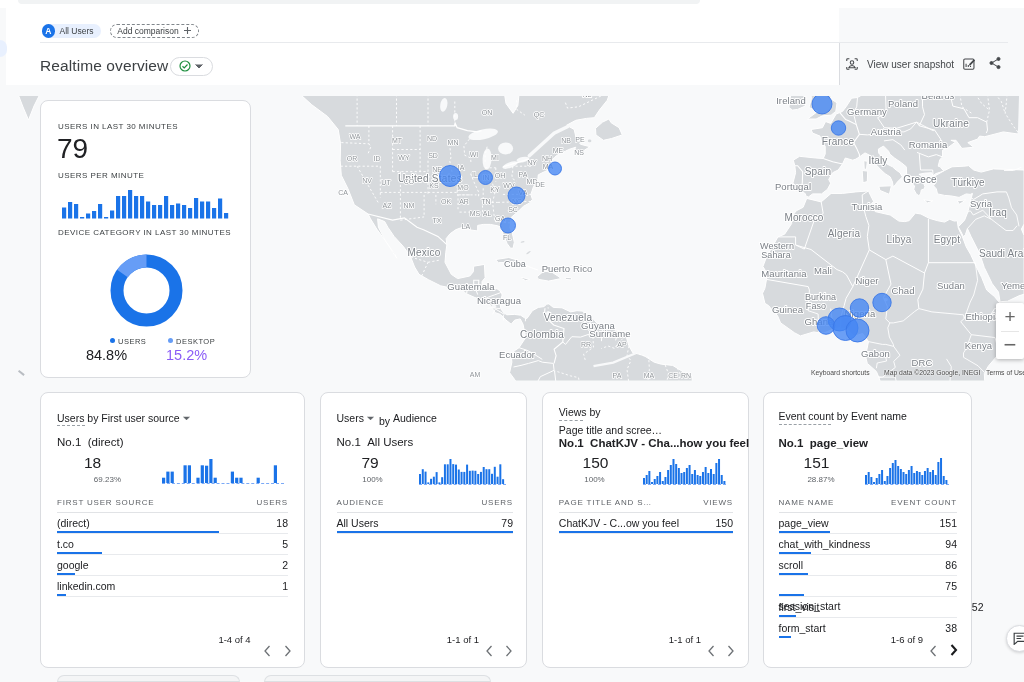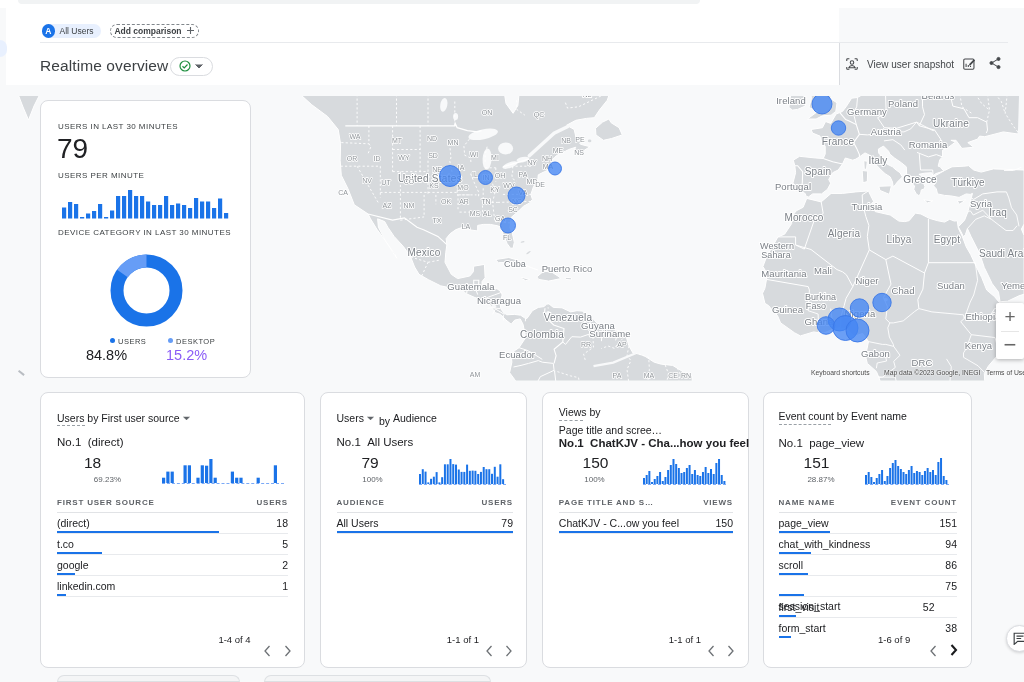--- a/index.html
+++ b/index.html
@@ -1,29 +1,29 @@
 <!DOCTYPE html>
 <html><head><meta charset="utf-8"><style>
 *{margin:0;padding:0;box-sizing:border-box}
 html,body{width:1024px;height:682px;overflow:hidden;background:#f8f9fa;font-family:"Liberation Sans",sans-serif;-webkit-font-smoothing:antialiased}
 .abs{position:absolute}
 .card{position:absolute;background:#fff;border:1px solid #dadce0;border-radius:8px}
 .caps{font-weight:500;letter-spacing:0.45px;color:#3c4043}
-.thead{font-size:8px;letter-spacing:0.8px;color:#5f6368;font-weight:700}
+.thead{font-size:8px;letter-spacing:0.8px;color:#5f6368;font-weight:400}
 </style></head><body style="position:relative">
 <div class="abs" style="left:0;top:0;width:1024px;height:8px;background:#fff"></div>
 <div class="abs" style="left:6px;top:8px;width:832.5px;height:77px;background:#fff"></div>
 <div class="abs" style="left:18px;top:0px;width:682px;height:4px;background:#f1f3f4;border-radius:0 0 6px 6px"></div>
 <div class="abs" style="left:0px;top:39.5px;width:7px;height:17px;background:#e8f0fe;border-radius:0 9px 9px 0"></div>
 <div class="abs" style="left:41.5px;top:24px;height:13.5px;background:#e8f0fe;border-radius:7px;display:flex;align-items:center;padding-right:7px">
 <div style="width:13.5px;height:13.5px;border-radius:50%;background:#1a73e8;color:#fff;font-size:8.5px;font-weight:700;display:flex;align-items:center;justify-content:center">A</div>
 <span style="font-size:8.5px;font-weight:500;color:#3c4043;margin-left:4.5px">All Users</span>
   </div>
 <div class="abs" style="left:110px;top:23.5px;width:89px;height:14.5px;border:1px dashed #80868b;border-radius:8px;display:flex;align-items:center;justify-content:center">
-<span style="font-size:8.5px;font-weight:700;color:#3c4043">Add comparison</span>
+<span style="font-size:8.5px;font-weight:400;color:#3c4043">Add comparison</span>
 <svg width="9" height="9" viewBox="0 0 9 9" style="margin-left:4px">
       <path d="M4.5 1 V8 M1 4.5 H8" stroke="#5f6368" stroke-width="1.1"></path>
     </svg>
   </div>
 <div class="abs" style="left:40px;top:42px;width:968px;border-top:1px solid #e8eaed;z-index:3"></div>
 <div class="abs" style="left:838.5px;top:43px;width:1px;height:42px;background:#dadce0"></div>
 <div class="abs" style="left:40px;top:57px;font-size:15.5px;color:#3c4043;letter-spacing:0.1px">Realtime overview</div>
 <div class="abs" style="left:170px;top:56.5px;width:42.5px;height:19px;border:1px solid #dadce0;border-radius:10px;display:flex;align-items:center;justify-content:center;gap:4px;background:#fff">
 <svg width="12" height="12" viewBox="0 0 24 24">
       <circle cx="12" cy="12" r="10" fill="none" stroke="#1e8e3e" stroke-width="2.4"></circle>
@@ -543,21 +543,21 @@
 <div style="position:absolute;left:558.8px;top:532.5px;width:174.2px;border-top:1px solid #e8eaed"></div>
 <div class="abs" style="left:656px;top:633.5px;width:45px;text-align:right;font-size:9.5px;color:#202124">1-1 of 1</div>
 <div style="position:absolute;left:707px;top:642.5px;width:8px;height:12px;"><svg width="8" height="12" viewBox="0 0 8 12">
       <path d="M6.5 1 L2 6 L6.5 11" stroke="#6d7175" stroke-width="1.3" fill="none"></path>
     </svg></div>
 <div style="position:absolute;left:727px;top:642.5px;width:8px;height:12px;transform:scaleX(-1);"><svg width="8" height="12" viewBox="0 0 8 12">
       <path d="M6.5 1 L2 6 L6.5 11" stroke="#6d7175" stroke-width="1.3" fill="none"></path>
     </svg></div>
 <div class="abs" style="left:778.5px;top:410px;font-size:10.5px;color:#202124">Event count by Event name</div>
 <div class="abs" style="left:778.5px;top:423.5px;width:52px;border-top:1px dashed #9aa0a6"></div>
-<div class="abs" style="left:778.5px;top:437px;font-size:11.5px;font-weight:400;color:#202124">No.1&nbsp;&nbsp;page_view</div>
+<div class="abs" style="left:778.5px;top:437px;font-size:11.5px;font-weight:700;color:#202124">No.1&nbsp;&nbsp;page_view</div>
 <div class="abs" style="left:794px;top:454px;width:45px;text-align:center;font-size:15.5px;color:#202124">151</div>
 <div class="abs" style="left:798.5px;top:474.5px;width:45px;text-align:center;font-size:8px;color:#5f6368">28.87%</div>
 <div class="abs" style="left:865px;top:483.5px;width:84px;border-top:1px dashed #7baaf7"></div>
 <svg style="position:absolute;left:865px;top:457.0px" width="83" height="27">
     <rect x="0.00" y="18.00" width="2.0" height="9.00" fill="#1a73e8"></rect>
     <rect x="2.68" y="15.00" width="2.0" height="12.00" fill="#1a73e8"></rect>
     <rect x="5.36" y="20.00" width="2.0" height="7.00" fill="#1a73e8"></rect>
     <rect x="8.04" y="25.00" width="2.0" height="2.00" fill="#1a73e8"></rect>
     <rect x="10.72" y="21.00" width="2.0" height="6.00" fill="#1a73e8"></rect>
     <rect x="13.40" y="17.00" width="2.0" height="10.00" fill="#1a73e8"></rect>
@@ -600,27 +600,27 @@
 <div style="position:absolute;left:778.5px;top:553.5px;width:178.5px;border-top:1px solid #e8eaed"></div>
 <div style="position:absolute;left:778.5px;top:558.5px;font-size:10.5px;color:#202124">scroll</div>
 <div style="position:absolute;left:778.5px;top:558.5px;width:178.5px;text-align:right;font-size:10.5px;color:#202124">86</div>
 <div style="position:absolute;left:778.5px;top:572.7px;width:29.3px;height:2px;background:#1a73e8"></div>
 <div style="position:absolute;left:778.5px;top:574.5px;width:178.5px;border-top:1px solid #e8eaed"></div>
 <div style="position:absolute;left:778.5px;top:600px;font-size:10.5px;color:#202124">session_start</div>
 <div style="position:absolute;left:778.5px;top:579.5px;width:178.5px;text-align:right;font-size:10.5px;color:#202124">75</div>
 <div style="position:absolute;left:778.5px;top:593.7px;width:25.5px;height:2px;background:#1a73e8"></div>
 <div style="position:absolute;left:778.5px;top:595.5px;width:178.5px;border-top:1px solid #e8eaed"></div>
 <div style="position:absolute;left:778.5px;top:600.5px;font-size:10.5px;color:#202124">first_visit</div>
-<div style="position:absolute;left:756px;top:600.5px;width:178.5px;text-align:right;font-size:10.5px;color:#202124">52</div>
+<div style="position:absolute;left:805px;top:600.5px;width:178.5px;text-align:right;font-size:10.5px;color:#202124">52</div>
 <div style="position:absolute;left:778.5px;top:614.7px;width:17.7px;height:2px;background:#1a73e8"></div>
 <div style="position:absolute;left:778.5px;top:616.5px;width:178.5px;border-top:1px solid #e8eaed"></div>
 <div style="position:absolute;left:778.5px;top:621.5px;font-size:10.5px;color:#202124">form_start</div>
 <div style="position:absolute;left:778.5px;top:621.5px;width:178.5px;text-align:right;font-size:10.5px;color:#202124">38</div>
 <div style="position:absolute;left:778.5px;top:635.7px;width:12.9px;height:2px;background:#1a73e8"></div>
-<div class="abs" style="left:878px;top:633.5px;width:45px;text-align:left;font-size:9.5px;color:#202124">1-6 of 9</div>
+<div class="abs" style="left:878px;top:633.5px;width:45px;text-align:right;font-size:9.5px;color:#202124">1-6 of 9</div>
 <div style="position:absolute;left:929px;top:642.5px;width:8px;height:12px;"><svg width="8" height="12" viewBox="0 0 8 12">
       <path d="M6.5 1 L2 6 L6.5 11" stroke="#6d7175" stroke-width="1.3" fill="none"></path>
     </svg></div>
 <div style="position:absolute;left:949.5px;top:641.5px;width:8px;height:12px;transform:scaleX(-1);"><svg width="8" height="12" viewBox="0 0 8 12">
       <path d="M6.5 1 L2 6 L6.5 11" stroke="#1b1c1e" stroke-width="2.1" fill="none"></path>
     </svg></div>
 <div class="abs" style="left:57px;top:675px;width:183px;height:7px;background:#f4f5f6;border:1px solid #dde0e3;border-radius:9px 9px 0 0"></div>
 <div class="abs" style="left:264px;top:675px;width:227px;height:7px;background:#f4f5f6;border:1px solid #dde0e3;border-radius:9px 9px 0 0"></div>
 <div class="abs" style="left:1006px;top:624.5px;width:27px;height:27px;border-radius:50%;background:#fff;border:1px solid #dadce0;box-shadow:0 1px 3px rgba(0,0,0,.15)">
 <svg style="position:absolute;left:6px;top:6.5px" width="14" height="13" viewBox="0 0 24 22" fill="none" stroke="#3c4043" stroke-width="2">

